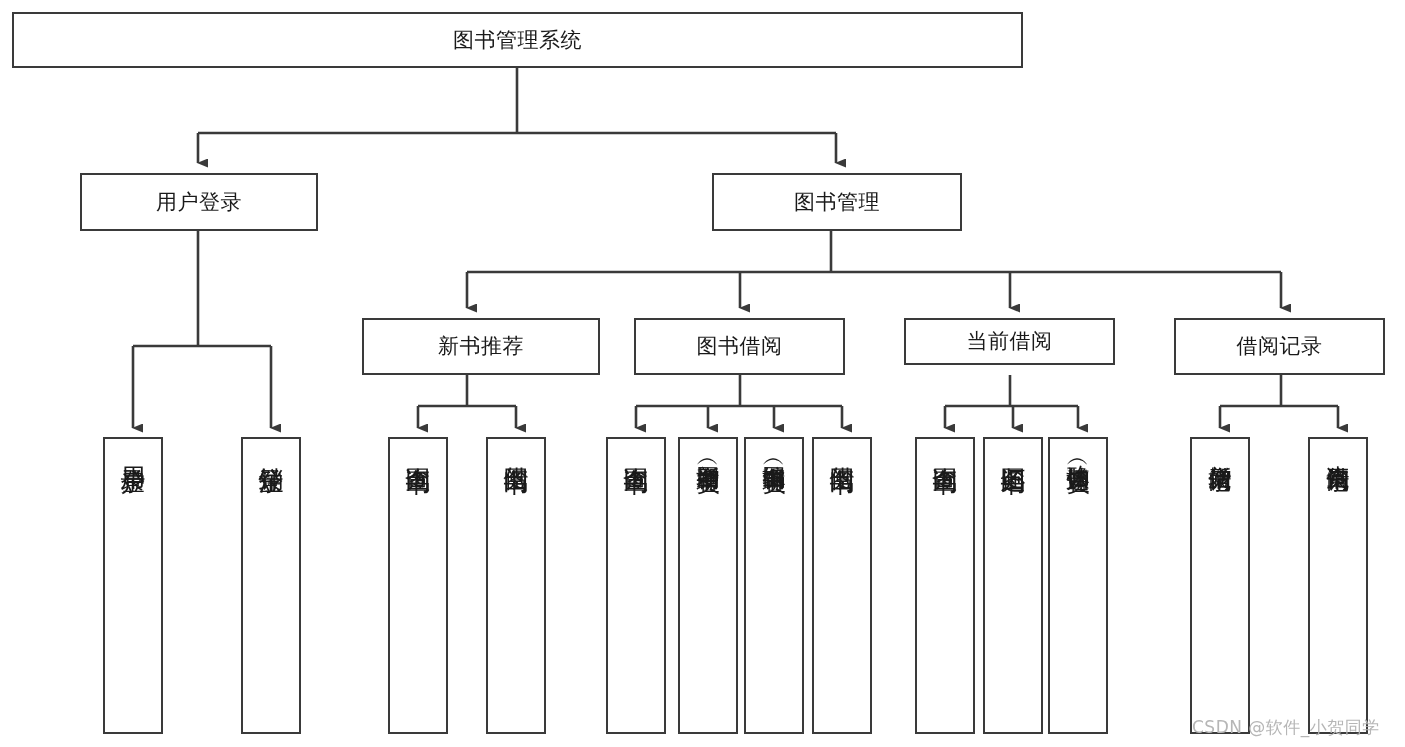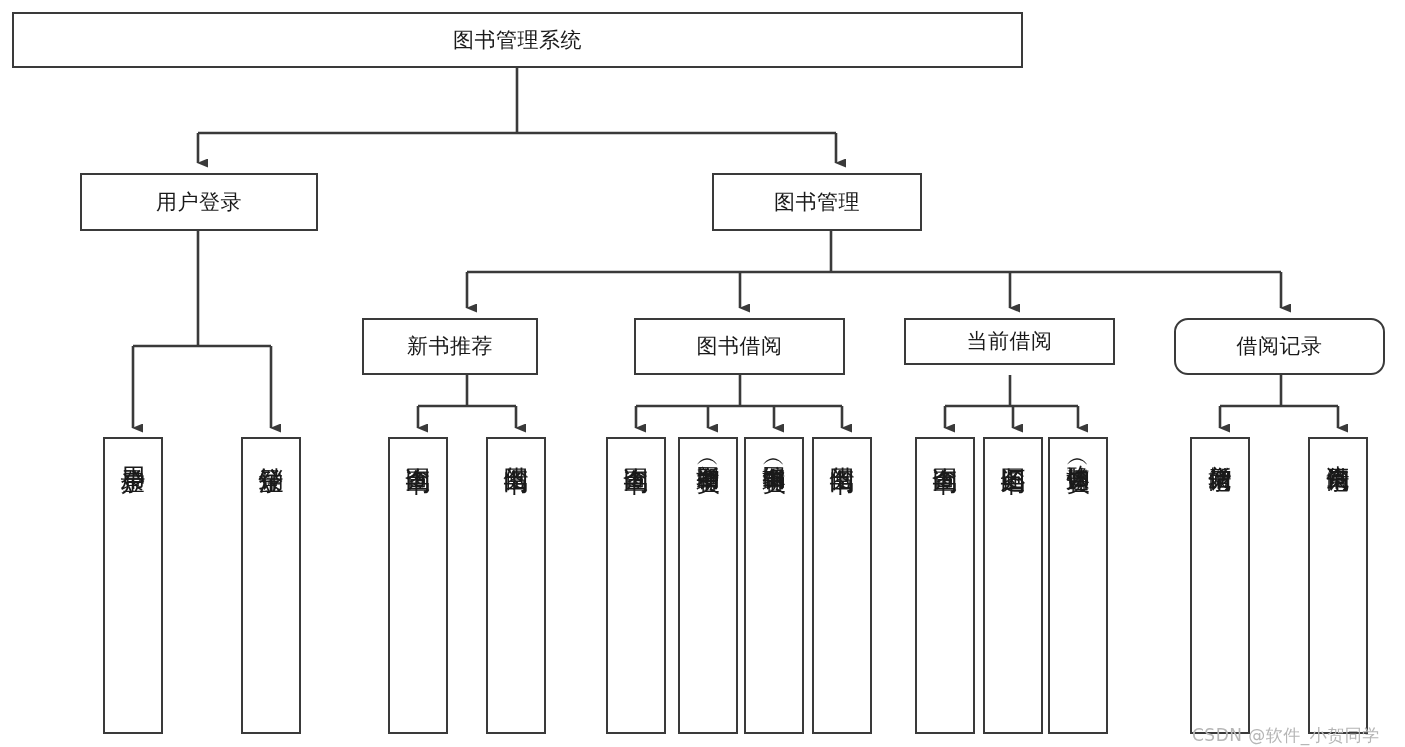--- a/index.html
+++ b/index.html
@@ -59,21 +59,20 @@
   }
   .node.vert.tight .label {
     font-size: 23px;
   }
   .watermark {
     position: absolute;
     font-size: 17px;
     color: #b6b6b6;
     white-space: nowrap;
     letter-spacing: 0.5px;
-    margin-top: 8px;
   }
 </style>
 </head>
 <body>
 
 <div id="canvas">
 
   <svg class="edges" viewBox="0 0 1405 747">
     <defs>
       <marker id="arrow" markerWidth="10" markerHeight="11" refX="4.5" refY="10" orient="auto" markerUnits="userSpaceOnUse">
@@ -125,37 +124,37 @@
   </svg>
 
   <div class="node horiz" style="left:12px; top:12px; width:1011px; height:56px;">
     <span class="label">图书管理系统</span>
   </div>
 
   <div class="node horiz" style="left:80px; top:173px; width:238px; height:58px;">
     <span class="label">用户登录</span>
   </div>
 
-  <div class="node horiz" style="left:712px; top:173px; width:210px; height:58px;">
+  <div class="node horiz" style="left:712px; top:173px; width:250px; height:58px;">
     <span class="label">图书管理</span>
   </div>
 
-  <div class="node horiz" style="left:362px; top:318px; width:176px; height:57px;">
+  <div class="node horiz" style="left:362px; top:318px; width:238px; height:57px;">
     <span class="label">新书推荐</span>
   </div>
 
   <div class="node horiz" style="left:634px; top:318px; width:211px; height:57px;align-items:center;">
     <span class="label">图书借阅</span>
   </div>
 
   <div class="node horiz" style="left:904px; top:318px; width:211px; height:47px;">
     <span class="label">当前借阅</span>
   </div>
 
-  <div class="node horiz" style="left:1174px; top:318px; width:211px; height:57px;border-radius:14px;">
+  <div class="node horiz" style="left:1174px; top:318px; width:211px; height:57px;">
     <span class="label">借阅记录</span>
   </div>
 
   <div class="node vert" style="left:103px; top:437px; width:60px; height:297px;">
     <span class="label">用户登录</span>
   </div>
 
   <div class="node vert" style="left:241px; top:437px; width:60px; height:297px;">
     <span class="label">注销登录</span>
   </div>

